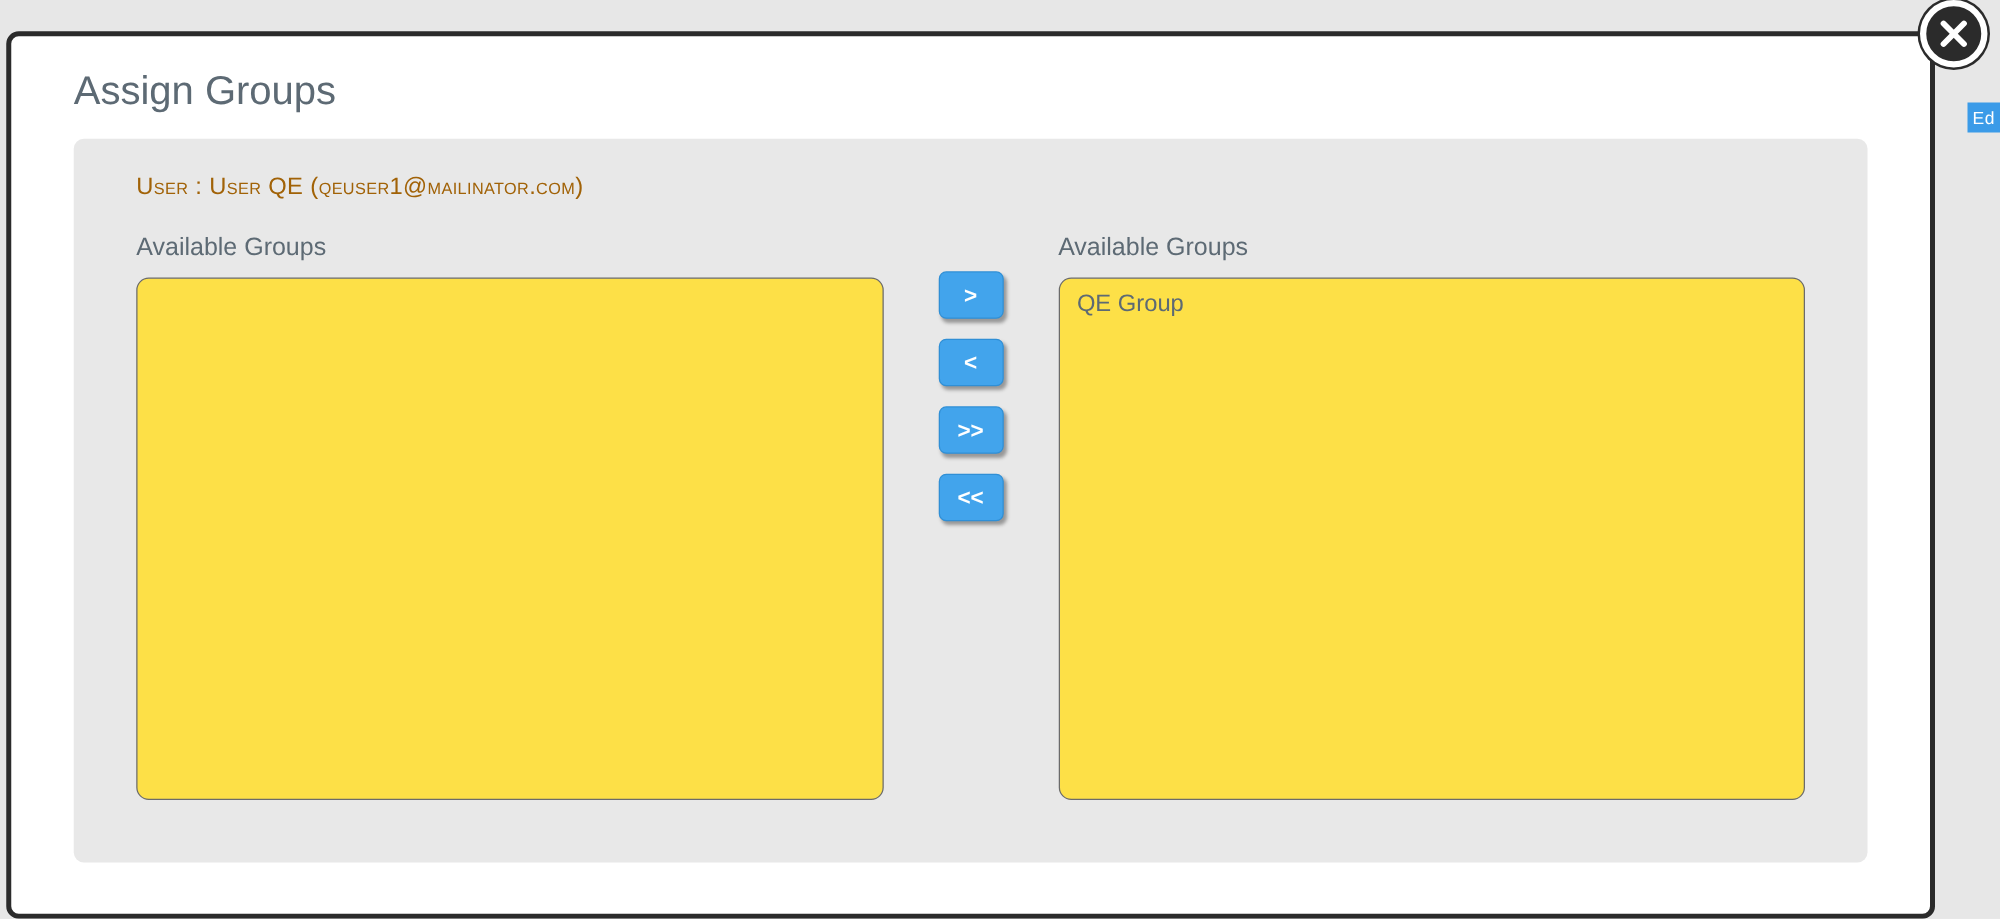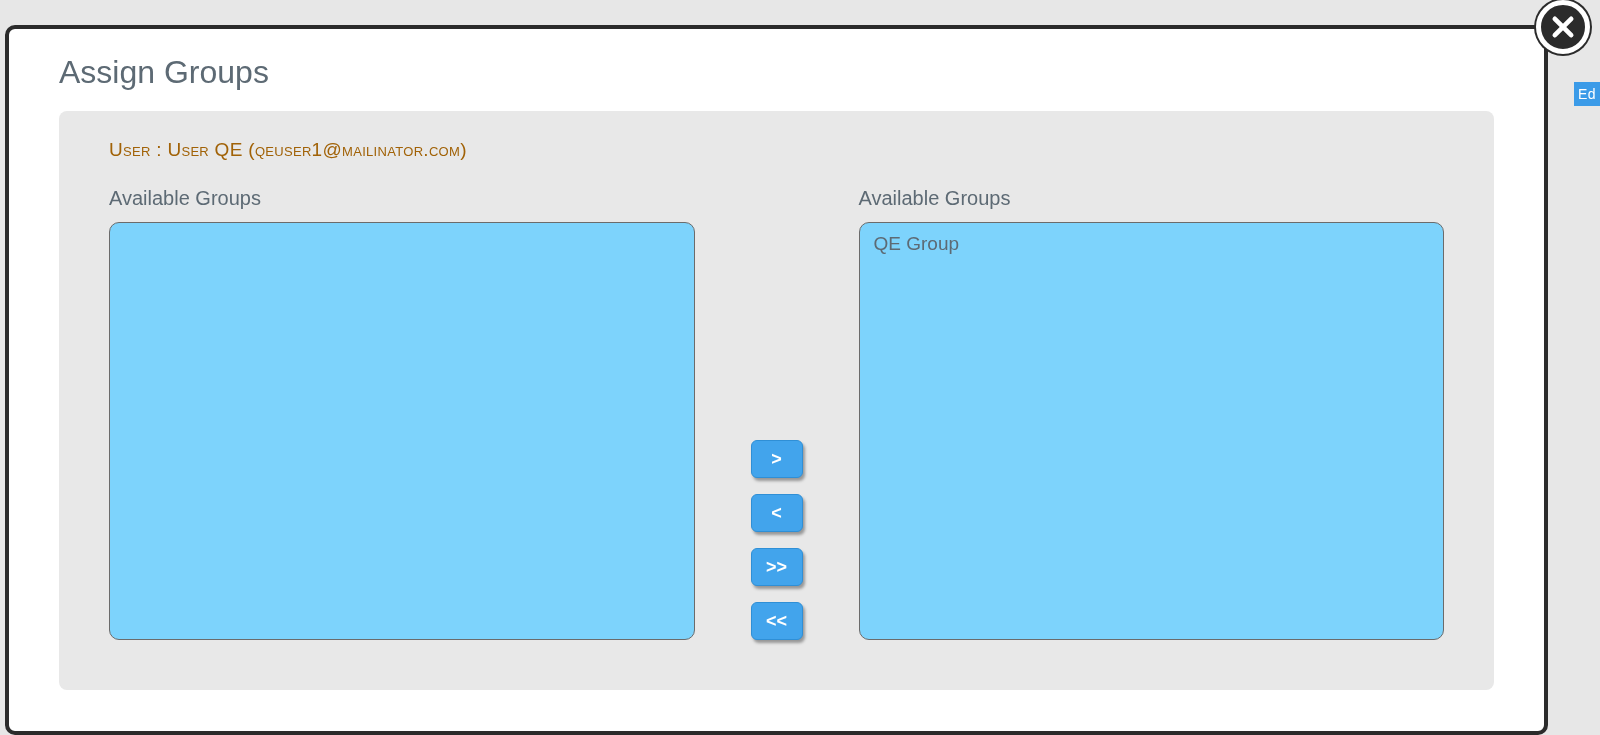--- a/index.html
+++ b/index.html
@@ -78,38 +78,38 @@
   .user-line {
     font-variant: small-caps;
     color: #a16207;
     font-size: 19px;
     letter-spacing: 0.3px;
     margin-bottom: 26px;
   }
 
   .dual-list {
     display: flex;
-    align-items: flex-end;
-    gap: 12px;
+    align-items: flex-start;
+    gap: 0;
   }
 
   .col {
     flex: 1 1 0;
     display: flex;
     flex-direction: column;
   }
 
   .list-label {
     color: #5d6a74;
     font-size: 20px;
     margin-bottom: 12px;
   }
 
   .listbox {
-    background: #7dd3fc;
+    background: #fde047;
     border: 1.5px solid #6b6b6b;
     border-radius: 10px;
     height: 418px;
     overflow-y: auto;
   }
 
   .list-item {
     padding: 10px 14px;
     color: #5d6a74;
     font-size: 19px;

